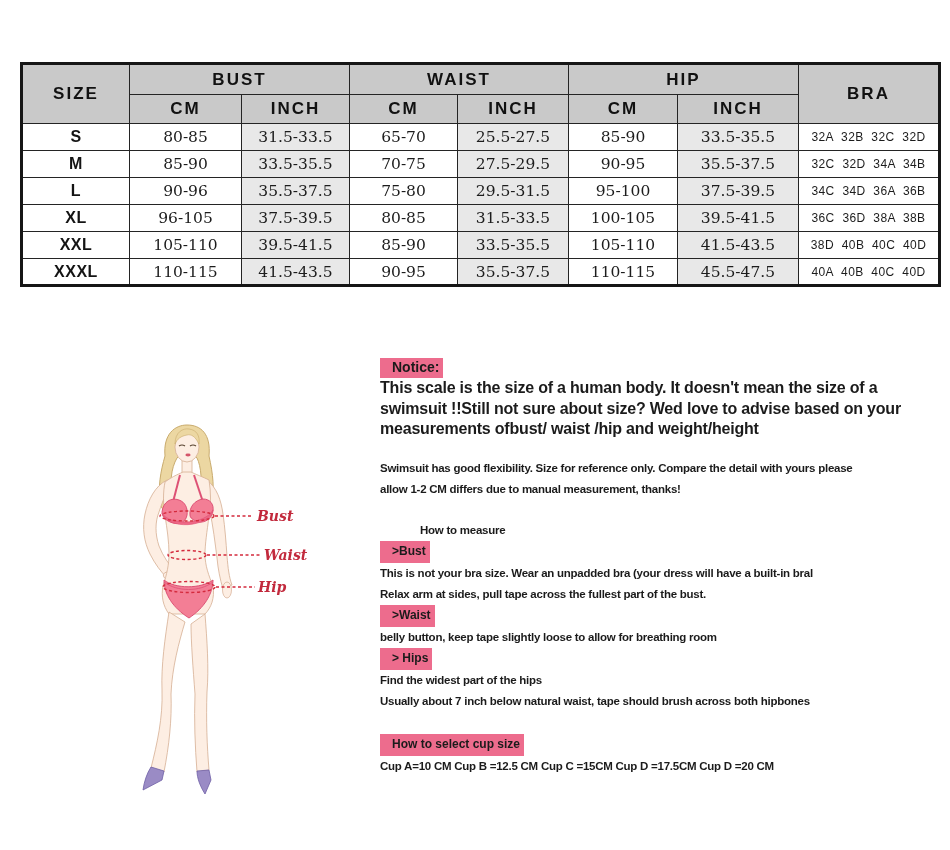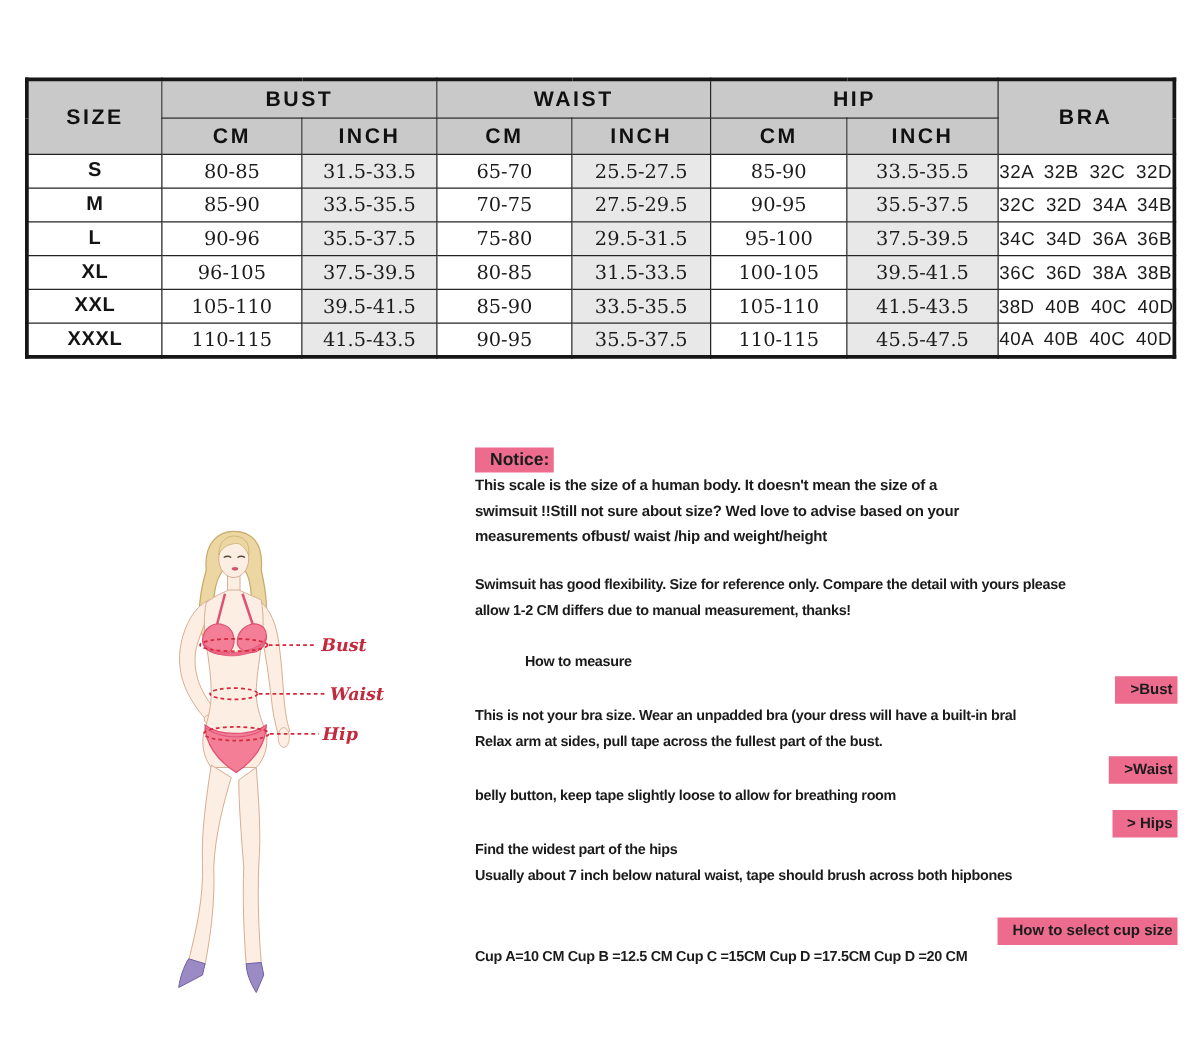--- a/index.html
+++ b/index.html
@@ -21,28 +21,28 @@
   }
   .size-table thead th {
     background:#c9c9c9; font-size:17px; font-weight:bold; letter-spacing:2px;
     height:29px; color:#111;
   }
   .size-table thead tr.subhead th { height:28px; border-top-width:1px; }
   .size-table tbody tr { height:27px; }
   td.size-cell { font-size:16px; font-weight:bold; letter-spacing:0.5px; }
   td.num  { font-family:"DejaVu Serif", serif; font-size:15.5px; color:#1c1c1c; }
   td.inch { background:#e8e8e8; }
-  td.bra-cell { font-size:15px; letter-spacing:0.4px; word-spacing:4px; color:#1c1c1c; }
+  td.bra-cell { font-size:12px; letter-spacing:0.4px; word-spacing:4px; color:#1c1c1c; }
 
   
   .info { position:absolute; left:380px; top:352px; width:562px; font-weight:bold; color:#1b1b1b; }
-  .t14 { font-size:12px; line-height:20.5px; letter-spacing:-0.2px; white-space:nowrap; }
+  .t14 { font-size:16px; line-height:20.5px; letter-spacing:-0.2px; white-space:nowrap; }
   .t12 { font-size:11.5px; line-height:21px; letter-spacing:-0.25px; white-space:nowrap; }
   .h14 { font-size:14px; line-height:19px; margin-top:6px; }
-  .h12 { font-size:12px; line-height:21px;text-align:right; }
+  .h12 { font-size:12px; line-height:21px; }
   .hl  { background:#ed6c8d; display:inline-block; padding:0 4px 1px 12px; }
   .mt18 { margin-top:18px; }
   .mt20 { margin-top:20px;padding-left:40px; }
   .mt22 { margin-top:22px; }
 
   
   .figure-wrap { position:absolute; left:105px; top:422px; width:285px; height:380px; }
   .fig-label {
     font-family:"DejaVu Serif", serif; font-style:italic; font-weight:bold;
     font-size:14px; fill:#c2293c;

